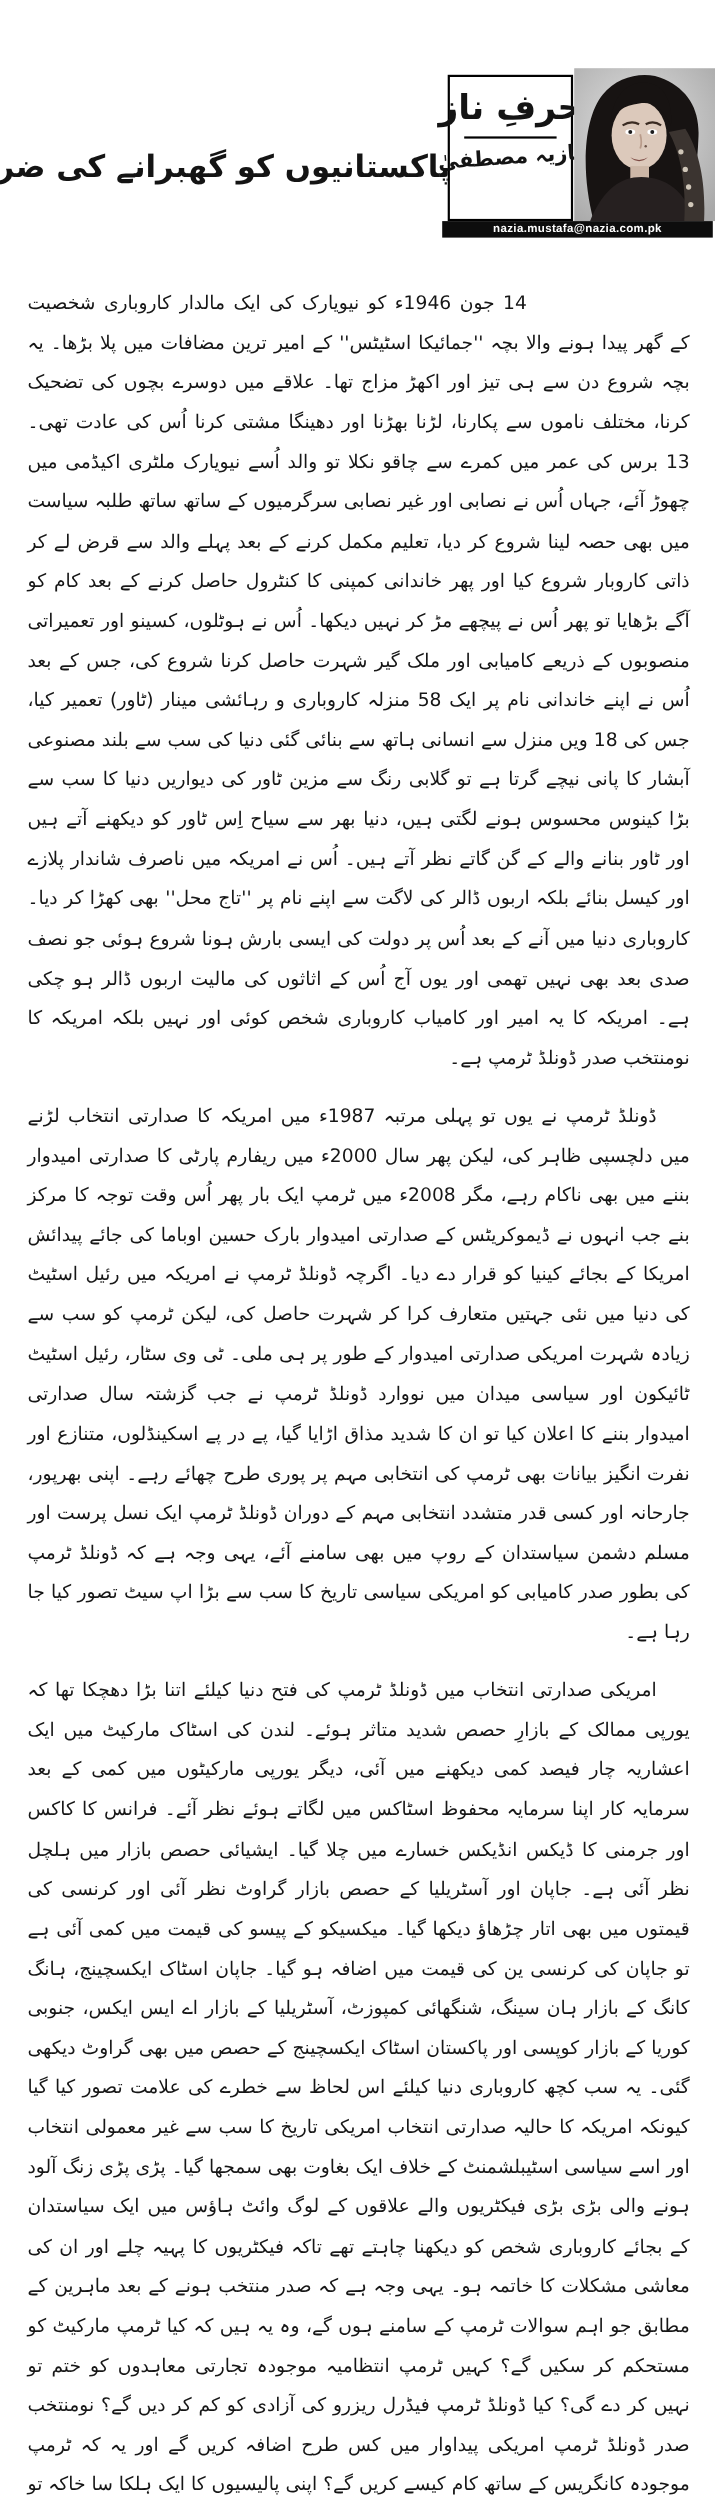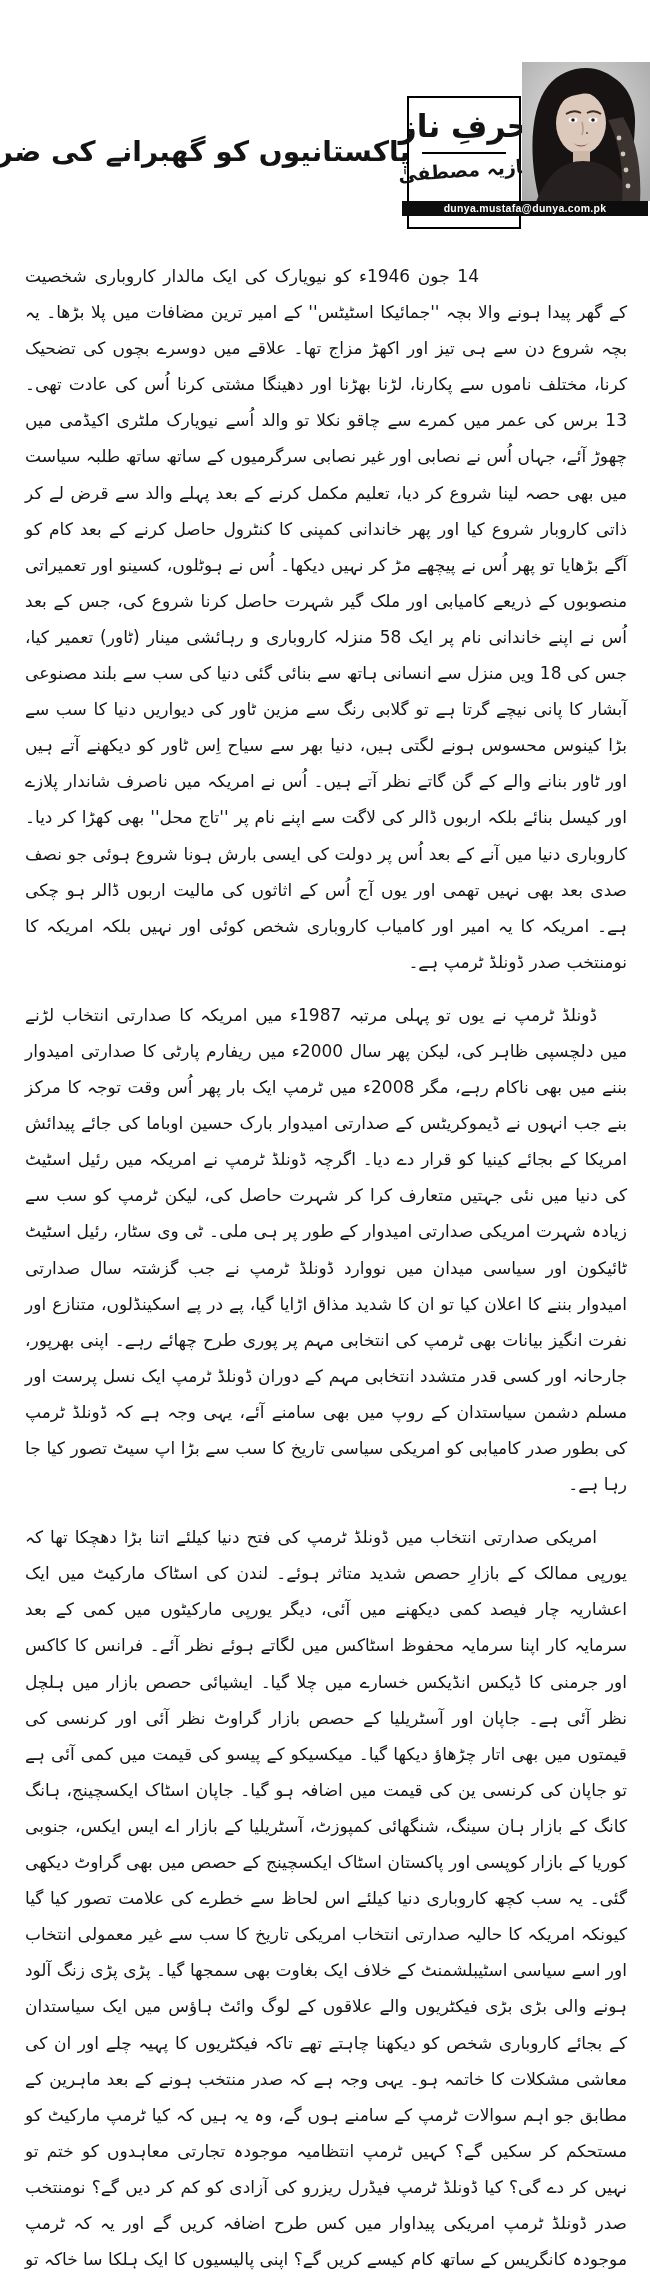--- a/index.html
+++ b/index.html
@@ -14,21 +14,20 @@
   }
   
   .masthead-box{
     position:absolute;left:407px;top:68px;
     width:114px;height:133px;
     border:2px solid #000;
     box-sizing:border-box;
     background:#fff;
     display:flex;flex-direction:column;align-items:center;justify-content:flex-start;
     direction:rtl;
-    margin-top:28px;
   }
   .masthead-title{
     margin-top:10px;
     font-size:34px;font-weight:700;
     line-height:1.1;
     white-space:nowrap;
     transform:scale(.92);
   }
   .masthead-divider{
     width:84px;height:0;
@@ -124,21 +123,21 @@
 
       <path d="M86,58 C97,78 102,106 100,140 L118,140 C120,102 113,74 101,55 Z" fill="#3b3430"></path>
       <circle cx="97" cy="76" r="2.4" fill="#cfc6b8"></circle>
       <circle cx="101" cy="92" r="2.4" fill="#cfc6b8"></circle>
       <circle cx="104" cy="108" r="2.4" fill="#cfc6b8"></circle>
       <circle cx="106" cy="124" r="2.4" fill="#cfc6b8"></circle>
     </svg>
   </div>
 
   <div class="email-bar">
-    <span>dunya.mustafa@dunya.com.pk</span>
+    <span>nazia.mustafa@nazia.com.pk</span>
   </div>
 
   <div class="article">
     <p class="para first">14 جون 1946ء کو نیویارک کی ایک مالدار کاروباری شخصیت کے گھر پیدا ہونے والا بچہ ''جمائیکا اسٹیٹس'' کے امیر ترین مضافات میں پلا بڑھا۔ یہ بچہ شروع دن سے ہی تیز اور اکھڑ مزاج تھا۔ علاقے میں دوسرے بچوں کی تضحیک کرنا، مختلف ناموں سے پکارنا، لڑنا بھڑنا اور دھینگا مشتی کرنا اُس کی عادت تھی۔ 13 برس کی عمر میں کمرے سے چاقو نکلا تو والد اُسے نیویارک ملٹری اکیڈمی میں چھوڑ آئے، جہاں اُس نے نصابی اور غیر نصابی سرگرمیوں کے ساتھ ساتھ طلبہ سیاست میں بھی حصہ لینا شروع کر دیا، تعلیم مکمل کرنے کے بعد پہلے والد سے قرض لے کر ذاتی کاروبار شروع کیا اور پھر خاندانی کمپنی کا کنٹرول حاصل کرنے کے بعد کام کو آگے بڑھایا تو پھر اُس نے پیچھے مڑ کر نہیں دیکھا۔ اُس نے ہوٹلوں، کسینو اور تعمیراتی منصوبوں کے ذریعے کامیابی اور ملک گیر شہرت حاصل کرنا شروع کی، جس کے بعد اُس نے اپنے خاندانی نام پر ایک 58 منزلہ کاروباری و رہائشی مینار (ٹاور) تعمیر کیا، جس کی 18 ویں منزل سے انسانی ہاتھ سے بنائی گئی دنیا کی سب سے بلند مصنوعی آبشار کا پانی نیچے گرتا ہے تو گلابی رنگ سے مزین ٹاور کی دیواریں دنیا کا سب سے بڑا کینوس محسوس ہونے لگتی ہیں، دنیا بھر سے سیاح اِس ٹاور کو دیکھنے آتے ہیں اور ٹاور بنانے والے کے گن گاتے نظر آتے ہیں۔ اُس نے امریکہ میں ناصرف شاندار پلازے اور کیسل بنائے بلکہ اربوں ڈالر کی لاگت سے اپنے نام پر ''تاج محل'' بھی کھڑا کر دیا۔ کاروباری دنیا میں آنے کے بعد اُس پر دولت کی ایسی بارش ہونا شروع ہوئی جو نصف صدی بعد بھی نہیں تھمی اور یوں آج اُس کے اثاثوں کی مالیت اربوں ڈالر ہو چکی ہے۔ امریکہ کا یہ امیر اور کامیاب کاروباری شخص کوئی اور نہیں بلکہ امریکہ کا نومنتخب صدر ڈونلڈ ٹرمپ ہے۔</p>
     <p class="para">ڈونلڈ ٹرمپ نے یوں تو پہلی مرتبہ 1987ء میں امریکہ کا صدارتی انتخاب لڑنے میں دلچسپی ظاہر کی، لیکن پھر سال 2000ء میں ریفارم پارٹی کا صدارتی امیدوار بننے میں بھی ناکام رہے، مگر 2008ء میں ٹرمپ ایک بار پھر اُس وقت توجہ کا مرکز بنے جب انہوں نے ڈیموکریٹس کے صدارتی امیدوار بارک حسین اوباما کی جائے پیدائش امریکا کے بجائے کینیا کو قرار دے دیا۔ اگرچہ ڈونلڈ ٹرمپ نے امریکہ میں رئیل اسٹیٹ کی دنیا میں نئی جہتیں متعارف کرا کر شہرت حاصل کی، لیکن ٹرمپ کو سب سے زیادہ شہرت امریکی صدارتی امیدوار کے طور پر ہی ملی۔ ٹی وی سٹار، رئیل اسٹیٹ ٹائیکون اور سیاسی میدان میں نووارد ڈونلڈ ٹرمپ نے جب گزشتہ سال صدارتی امیدوار بننے کا اعلان کیا تو ان کا شدید مذاق اڑایا گیا، پے در پے اسکینڈلوں، متنازع اور نفرت انگیز بیانات بھی ٹرمپ کی انتخابی مہم پر پوری طرح چھائے رہے۔ اپنی بھرپور، جارحانہ اور کسی قدر متشدد انتخابی مہم کے دوران ڈونلڈ ٹرمپ ایک نسل پرست اور مسلم دشمن سیاستدان کے روپ میں بھی سامنے آئے، یہی وجہ ہے کہ ڈونلڈ ٹرمپ کی بطور صدر کامیابی کو امریکی سیاسی تاریخ کا سب سے بڑا اپ سیٹ تصور کیا جا رہا ہے۔</p>
     <p class="para">امریکی صدارتی انتخاب میں ڈونلڈ ٹرمپ کی فتح دنیا کیلئے اتنا بڑا دھچکا تھا کہ یورپی ممالک کے بازارِ حصص شدید متاثر ہوئے۔ لندن کی اسٹاک مارکیٹ میں ایک اعشاریہ چار فیصد کمی دیکھنے میں آئی، دیگر یورپی مارکیٹوں میں کمی کے بعد سرمایہ کار اپنا سرمایہ محفوظ اسٹاکس میں لگاتے ہوئے نظر آئے۔ فرانس کا کاکس اور جرمنی کا ڈیکس انڈیکس خسارے میں چلا گیا۔ ایشیائی حصص بازار میں ہلچل نظر آئی ہے۔ جاپان اور آسٹریلیا کے حصص بازار گراوٹ نظر آئی اور کرنسی کی قیمتوں میں بھی اتار چڑھاؤ دیکھا گیا۔ میکسیکو کے پیسو کی قیمت میں کمی آئی ہے تو جاپان کی کرنسی ین کی قیمت میں اضافہ ہو گیا۔ جاپان اسٹاک ایکسچینج، ہانگ کانگ کے بازار ہان سینگ، شنگھائی کمپوزٹ، آسٹریلیا کے بازار اے ایس ایکس، جنوبی کوریا کے بازار کوپسی اور پاکستان اسٹاک ایکسچینج کے حصص میں بھی گراوٹ دیکھی گئی۔ یہ سب کچھ کاروباری دنیا کیلئے اس لحاظ سے خطرے کی علامت تصور کیا گیا کیونکہ امریکہ کا حالیہ صدارتی انتخاب امریکی تاریخ کا سب سے غیر معمولی انتخاب اور اسے سیاسی اسٹیبلشمنٹ کے خلاف ایک بغاوت بھی سمجھا گیا۔ پڑی پڑی زنگ آلود ہونے والی بڑی بڑی فیکٹریوں والے علاقوں کے لوگ وائٹ ہاؤس میں ایک سیاستدان کے بجائے کاروباری شخص کو دیکھنا چاہتے تھے تاکہ فیکٹریوں کا پہیہ چلے اور ان کی معاشی مشکلات کا خاتمہ ہو۔ یہی وجہ ہے کہ صدر منتخب ہونے کے بعد ماہرین کے مطابق جو اہم سوالات ٹرمپ کے سامنے ہوں گے، وہ یہ ہیں کہ کیا ٹرمپ مارکیٹ کو مستحکم کر سکیں گے؟ کہیں ٹرمپ انتظامیہ موجودہ تجارتی معاہدوں کو ختم تو نہیں کر دے گی؟ کیا ڈونلڈ ٹرمپ فیڈرل ریزرو کی آزادی کو کم کر دیں گے؟ نومنتخب صدر ڈونلڈ ٹرمپ امریکی پیداوار میں کس طرح اضافہ کریں گے اور یہ کہ ٹرمپ موجودہ کانگریس کے ساتھ کام کیسے کریں گے؟ اپنی پالیسیوں کا ایک ہلکا سا خاکہ تو ڈونلڈ ٹرمپ نے کامیابی کا اعلان ہوتے ہی نیویارک میں اپنے حامیوں سے پہلے خطاب میں کر دیا۔ غالباً یہی وجہ ہے کہ اس خطاب میں ایک بالکل مختلف اور ''نیا'' ڈونلڈ ٹرمپ دکھائی دیا، جو امریکیوں کو ایک قوم بننے کی تاکید کرتا اور اچھے لوگوں سے اچھے تعلقات رکھنے کا اعلان کرتا دکھائی دیتا ہے۔ ٹرمپ نے مقابلہ بازی کی جگہ شراکت داری کا بھی اعلان کیا جو ایک اچھے کاروباری کی علامت سمجھا جاتا ہے۔ اپنی انتخابی مہم کو تحریک کا نام دیتے ہوئے ٹرمپ نے امریکہ کو پھر سے عظیم ملک بنانے کا دلکش نعرہ دیا تھا اور انتخابات میں یہ نعرہ خوب بکا۔</p>
 
   </div>
 
 </div>

